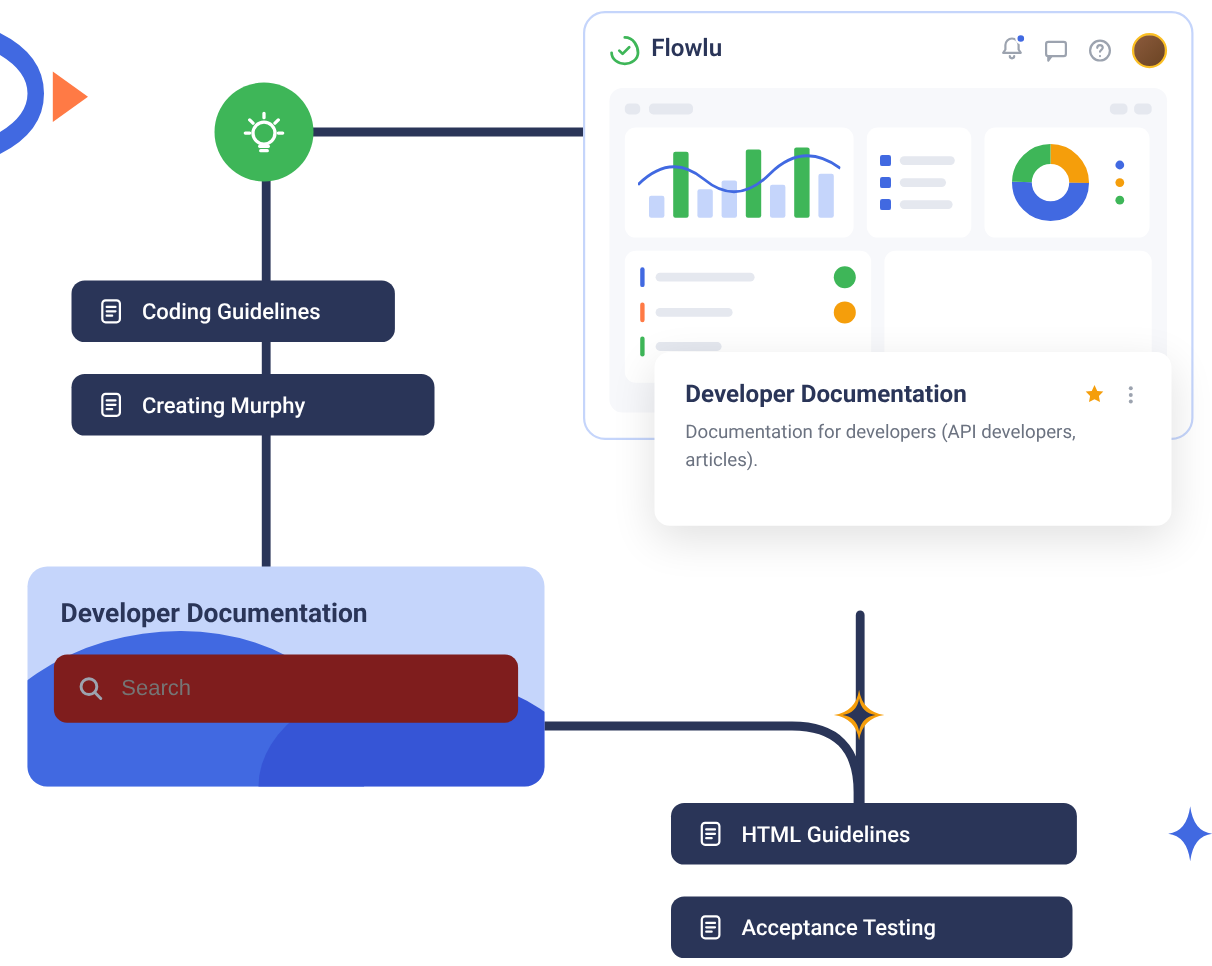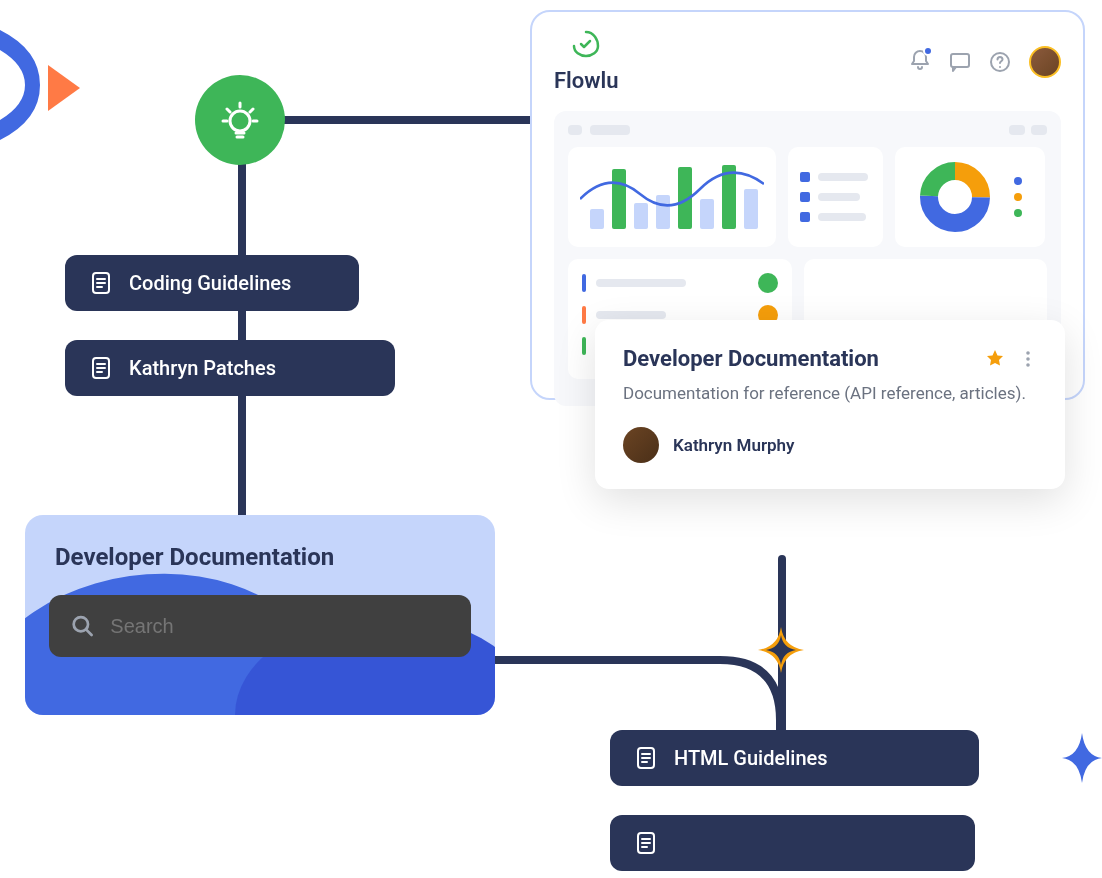--- a/index.html
+++ b/index.html
@@ -25,27 +25,27 @@
 .chip-1 { top: 255px; left: 65px; width: 294px; }
 .chip-2 { top: 340px; left: 65px; width: 330px; }
 .chip-3 { top: 730px; left: 610px; width: 369px; }
 .chip-4 { top: 815px; left: 610px; width: 365px; }
 
 
 .search-card { position: absolute; top: 515px; left: 25px; width: 470px; height: 200px; background: #c5d5fb; border-radius: 18px; z-index: 4; overflow: hidden; }
 .search-card::before { content: ''; position: absolute; bottom: -80px; left: -60px; width: 360px; height: 220px; background: #4169e1; border-radius: 50% 50% 0 0 / 60% 60% 0 0; transform: rotate(-8deg); }
 .search-card::after { content: ''; position: absolute; bottom: -100px; right: -40px; width: 300px; height: 200px; background: #3655d6; border-radius: 50%; }
 .search-title { position: relative; z-index: 2; font-size: 24px; font-weight: 700; color: #2a3558; padding: 28px 30px 0; }
-.search-box { position: relative; z-index: 2; margin: 24px 24px 0; background: #404040; border-radius: 12px; display: flex; align-items: center; padding: 18px 22px; gap: 16px; }
+.search-box { position: relative; z-index: 2; margin: 24px 24px 0; background: #7f1d1d; border-radius: 12px; display: flex; align-items: center; padding: 18px 22px; gap: 16px; }
 .search-box input { border: none; background: transparent; font-size: 20px; color: #9ca3af; outline: none; width: 100%; }
 
 
 .window { position: absolute; top: 10px; left: 530px; width: 555px; height: 390px; background: #fff; border: 2px solid #c5d5fb; border-radius: 20px; z-index: 3; padding: 18px 22px; }
 .win-header { display: flex; align-items: center; justify-content: space-between; margin-bottom: 18px; }
-.brand { display: flex; align-items: center; gap: 10px; font-size: 22px; font-weight: 600; color: #2a3558; flex-direction: column; }
+.brand { display: flex; align-items: flex-start; gap: 10px; font-size: 22px; font-weight: 600; color: #2a3558; }
 .win-icons { display: flex; align-items: center; gap: 18px; }
 .win-icons .avatar-sm { width: 32px; height: 32px; border-radius: 50%; background: linear-gradient(135deg,#8b5a3c,#6b4423); border: 2px solid #fbbf24; }
 .bell-wrap { position: relative; }
 .bell-dot { position: absolute; top: -3px; right: -2px; width: 10px; height: 10px; background: #4169e1; border-radius: 50%; border: 2px solid #fff; }
 
 .win-body { background: #f7f8fb; border-radius: 12px; padding: 14px; height: 295px; }
 .win-skel-row { display: flex; gap: 8px; margin-bottom: 12px; align-items: center; justify-content: space-between; }
 .skel { background: #e5e8ef; border-radius: 4px; }
 .widget-row { display: flex; gap: 12px; margin-bottom: 12px; }
 .widget { background: #fff; border-radius: 10px; padding: 12px; }
@@ -101,34 +101,35 @@
       <rect x="4" y="2" width="16" height="20" rx="3" stroke="#fff" stroke-width="2"></rect>
       <path d="M8 8h8M8 12h8M8 16h5" stroke="#fff" stroke-width="2" stroke-linecap="round"></path>
     </svg>
   <span>Coding Guidelines</span>
 </div>
 <div class="chip chip-2">
   <svg width="24" height="24" viewBox="0 0 24 24" fill="none">
       <rect x="4" y="2" width="16" height="20" rx="3" stroke="#fff" stroke-width="2"></rect>
       <path d="M8 8h8M8 12h8M8 16h5" stroke="#fff" stroke-width="2" stroke-linecap="round"></path>
     </svg>
-  <span>Kathryn Patches</span>
+  <span>Creating Murphy</span>
 </div>
 <div class="chip chip-3">
   <svg width="24" height="24" viewBox="0 0 24 24" fill="none">
       <rect x="4" y="2" width="16" height="20" rx="3" stroke="#fff" stroke-width="2"></rect>
       <path d="M8 8h8M8 12h8M8 16h5" stroke="#fff" stroke-width="2" stroke-linecap="round"></path>
     </svg>
   <span>HTML Guidelines</span>
 </div>
 <div class="chip chip-4">
   <svg width="24" height="24" viewBox="0 0 24 24" fill="none">
       <rect x="4" y="2" width="16" height="20" rx="3" stroke="#fff" stroke-width="2"></rect>
       <path d="M8 8h8M8 12h8M8 16h5" stroke="#fff" stroke-width="2" stroke-linecap="round"></path>
     </svg>
+  <span>Acceptance Testing</span>
 </div>
 
 <div class="search-card">
   <div class="search-title">Developer Documentation</div>
   <div class="search-box">
     <svg width="26" height="26" viewBox="0 0 26 26" fill="none">
         <circle cx="11" cy="11" r="8" stroke="#9ca3af" stroke-width="3"></circle>
         <path d="M17 17l6 6" stroke="#9ca3af" stroke-width="3" stroke-linecap="round"></path>
       </svg>
     <input type="text" placeholder="Search" style="">
@@ -243,25 +244,21 @@
       <svg width="20" height="20" viewBox="0 0 20 20">
           <path d="M10 1l2.5 5.5L18 7l-4 4 1 5.5L10 14l-5 2.5L6 11 2 7l5.5-.5L10 1z" fill="#f59e0b"></path>
         </svg>
       <svg width="18" height="18" viewBox="0 0 18 18">
           <circle cx="9" cy="3" r="1.8" fill="#9ca3af"></circle>
           <circle cx="9" cy="9" r="1.8" fill="#9ca3af"></circle>
           <circle cx="9" cy="15" r="1.8" fill="#9ca3af"></circle>
         </svg>
     </div>
   </div>
-  <div class="doc-desc">Documentation for reference (API reference, articles).</div>
-  <div class="doc-author">
-    <div class="avatar-md"></div>
-    <div class="author-name">Kathryn Murphy</div>
-  </div>
+  <div class="doc-desc">Documentation for developers (API developers, articles).</div>
 </div>
 
 <svg class="sparkle-mid" width="50" height="50" viewBox="0 0 50 50">
   <path d="M25 2 Q28 22 48 25 Q28 28 25 48 Q22 28 2 25 Q22 22 25 2 Z" fill="#f59e0b"></path>
   <path d="M25 10 Q27 23 40 25 Q27 27 25 40 Q23 27 10 25 Q23 23 25 10 Z" fill="#2a3558"></path>
 </svg>
 
 <svg class="deco-sparkle-right" width="50" height="60" viewBox="0 0 50 60">
   <path d="M30 5 Q33 28 50 30 Q33 32 30 55 Q27 32 10 30 Q27 28 30 5 Z" fill="#4169e1"></path>
 </svg>

